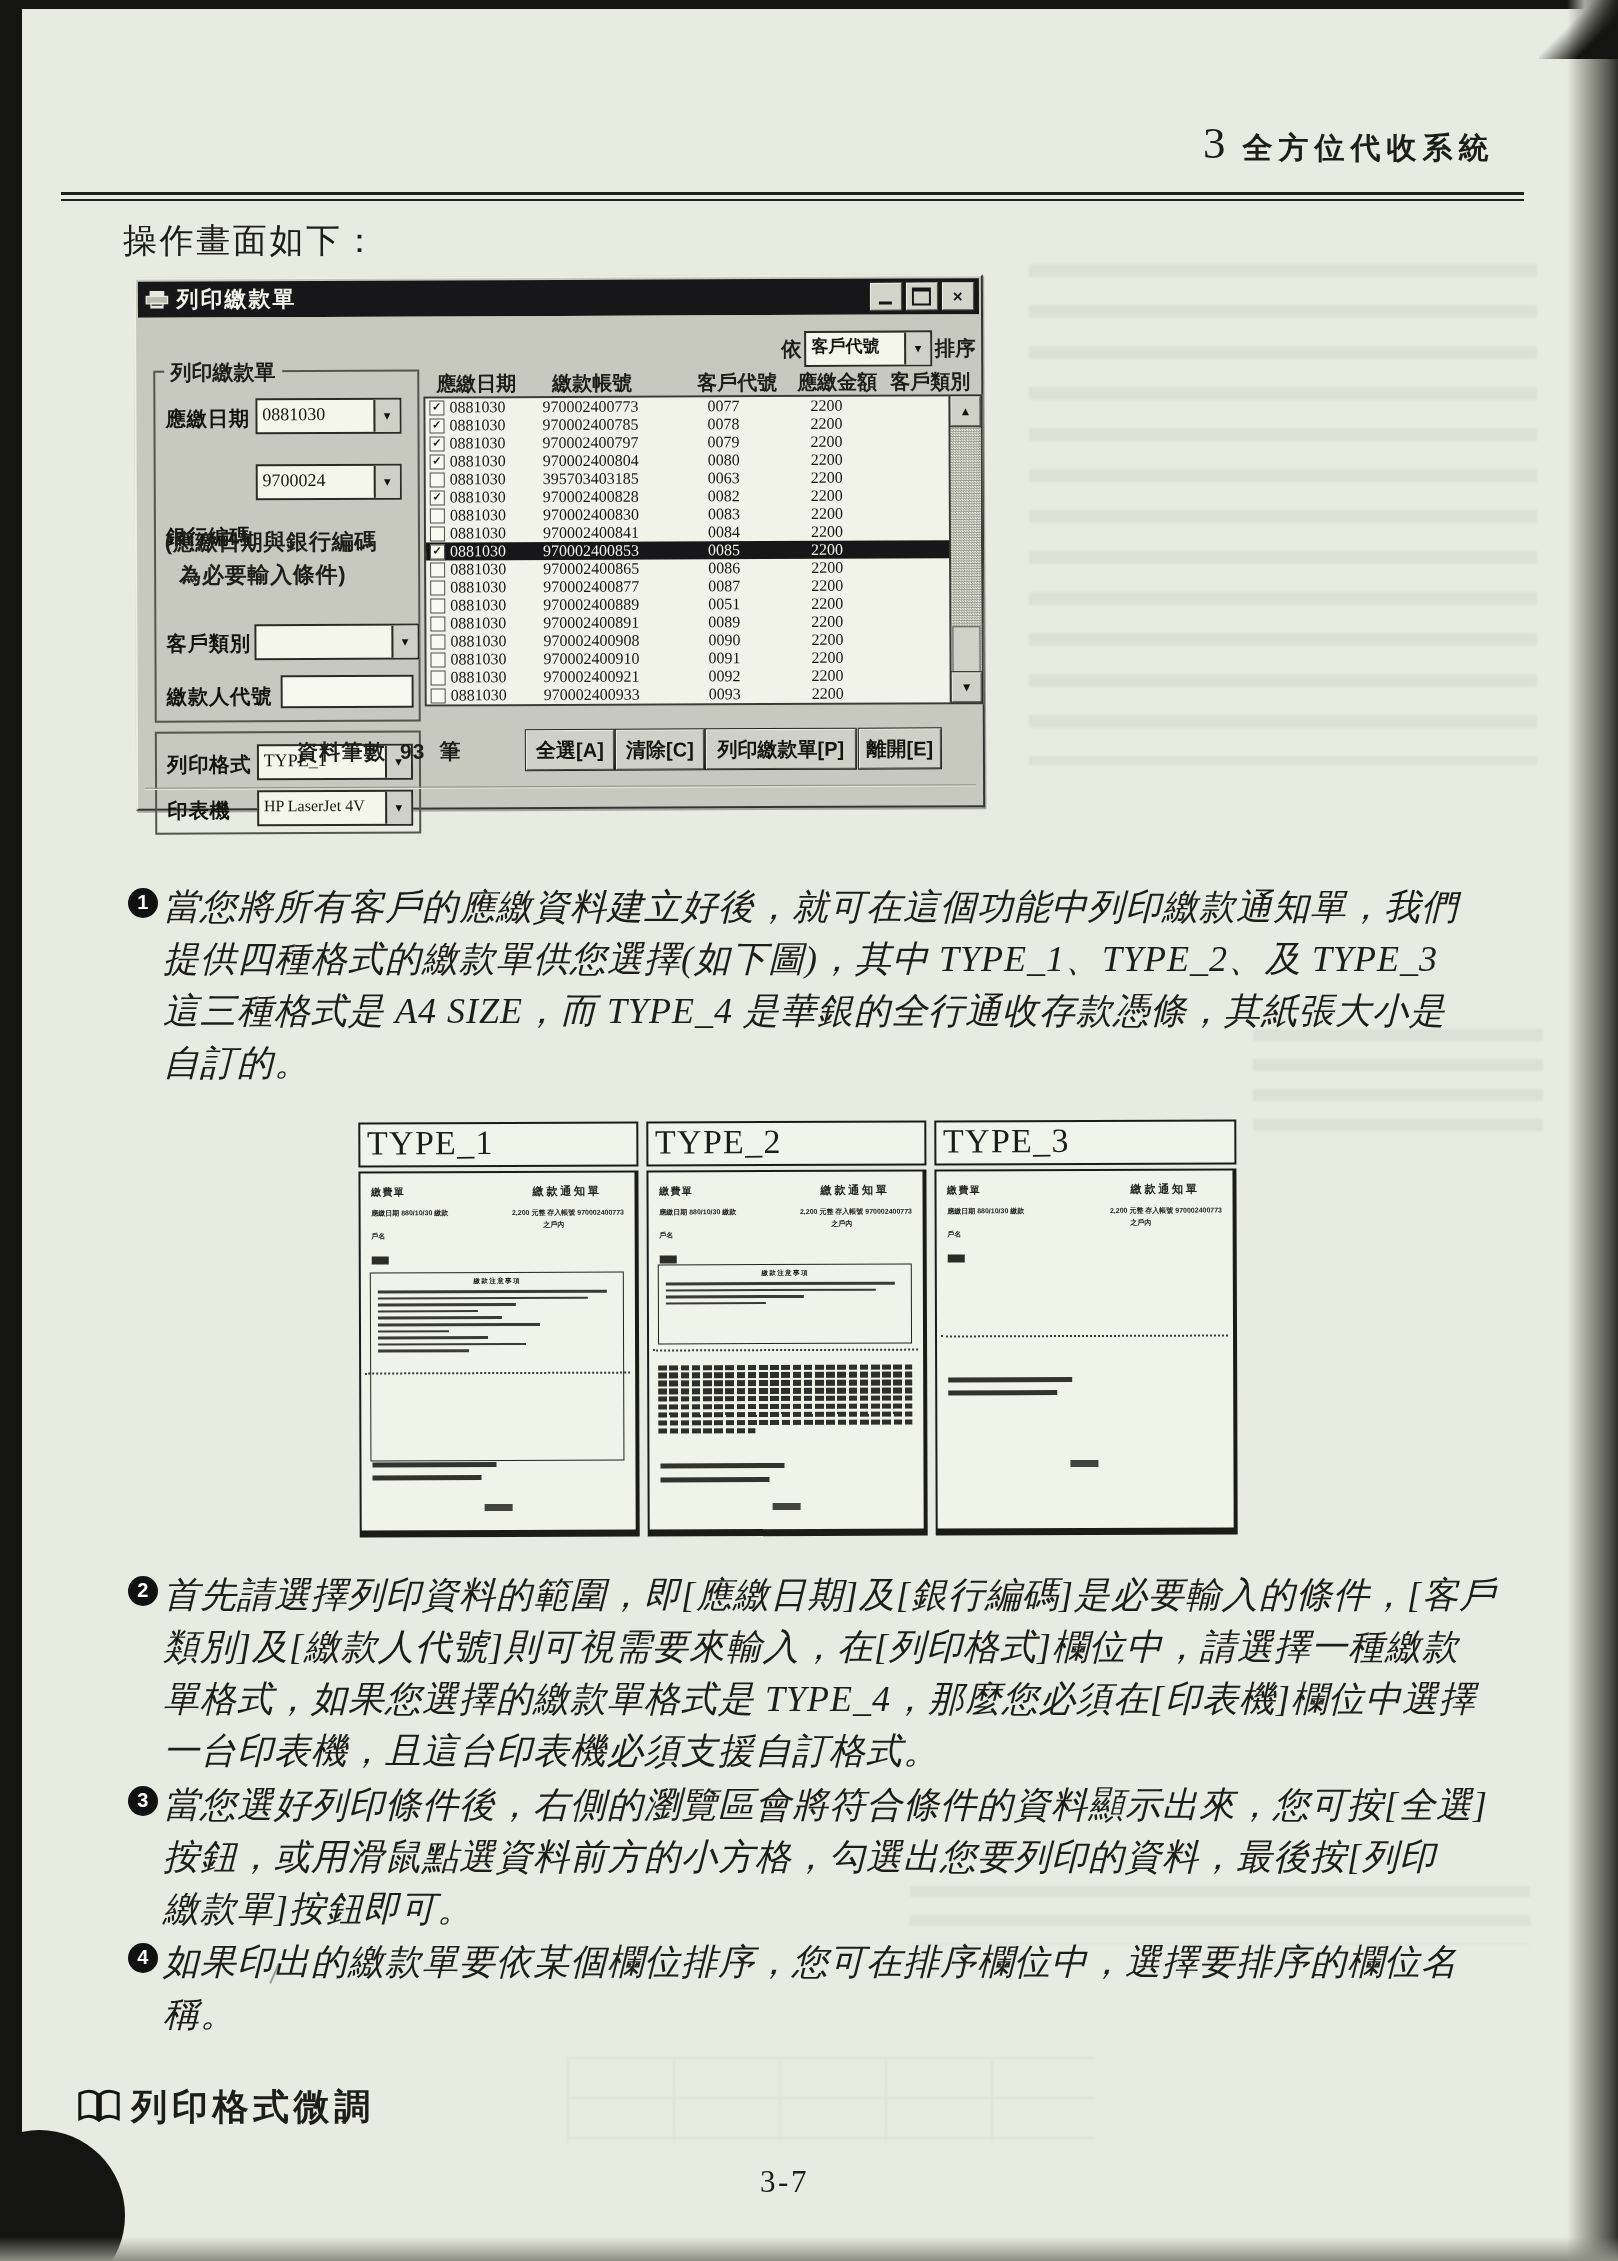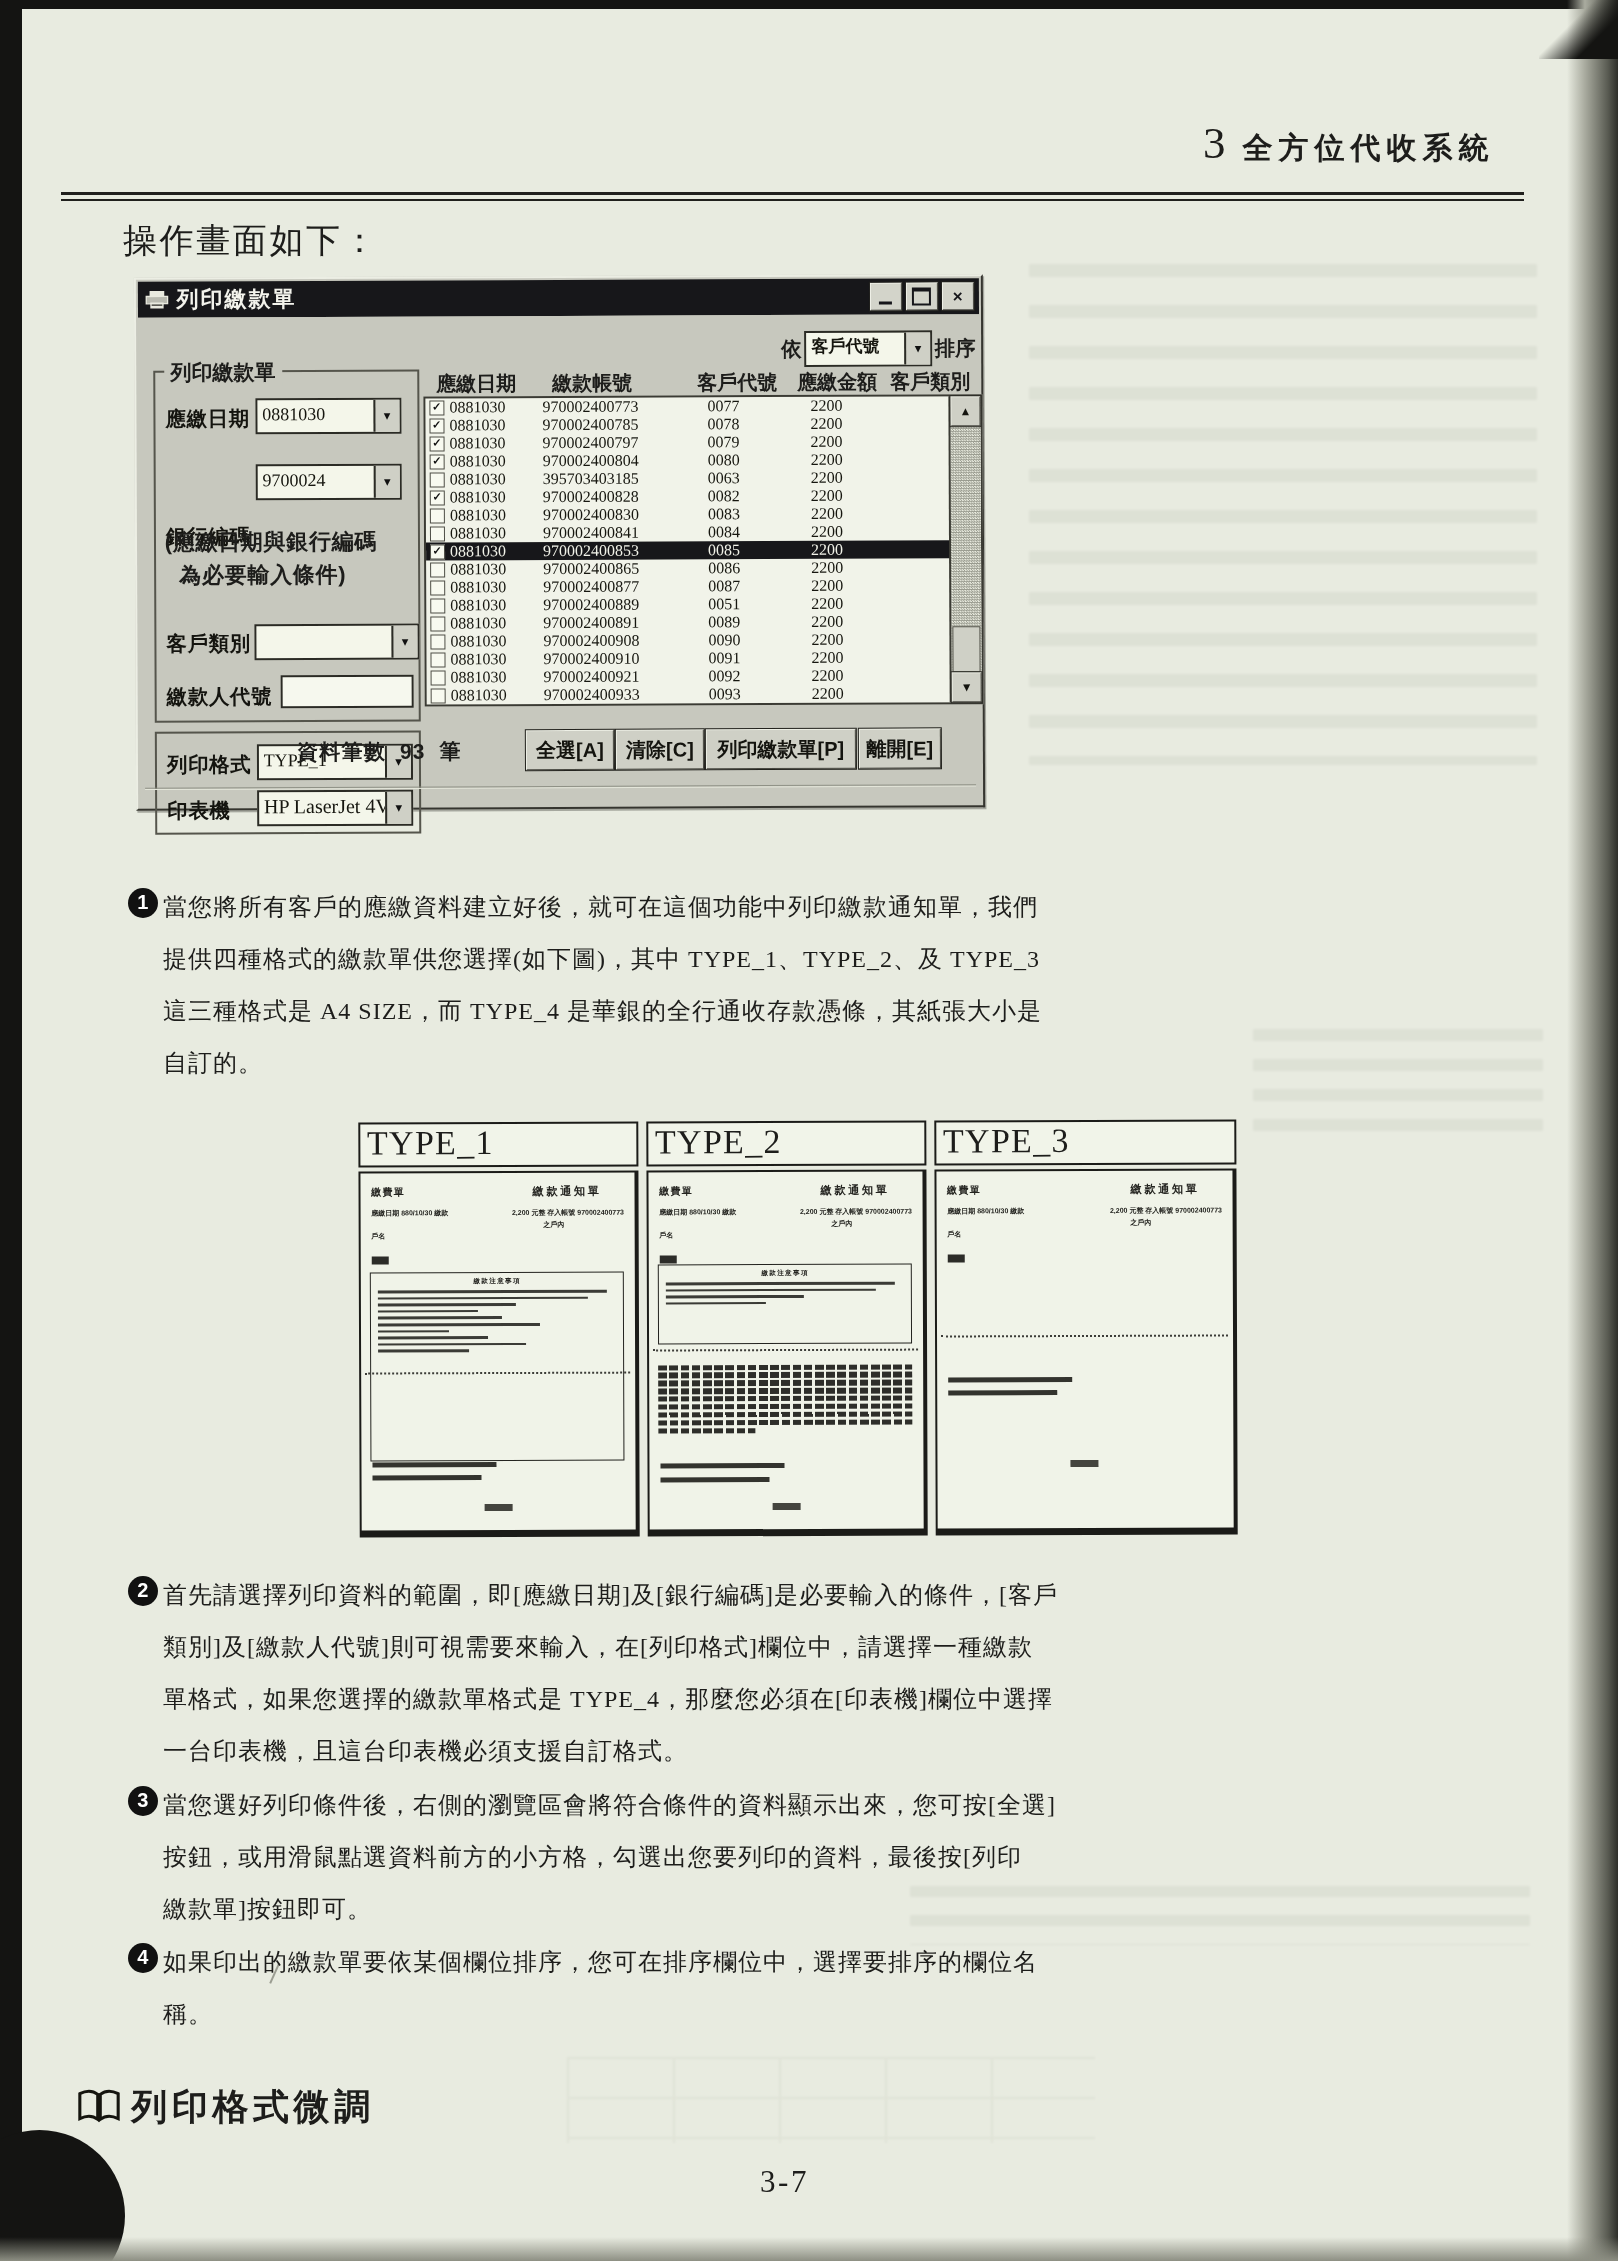--- a/index.html
+++ b/index.html
@@ -84,21 +84,21 @@
   .dbtn{position:absolute;top:0;height:38px;background:#cfd0c6;border:1.3px solid;
       border-color:#eef0e6 #4a4a43 #4a4a43 #eef0e6;outline:1.3px solid #23231e;display:flex;
       align-items:center;justify-content:center;font-size:20px;font-weight:700;color:#14140f;}
   .b-all{left:386px;width:86px;} .b-clr{left:476px;width:86px;}
   .b-prn{left:566px;width:148px;} .b-exit{left:719px;width:80px;}
   .etch{position:absolute;left:5.3px;right:5.3px;top:470px;height:1.3px;background:#8f9186;box-shadow:0 1.3px 0 #e4e6da;}
   
   .step{position:absolute;left:129px;width:1161px;}
   .marker{position:absolute;left:-1.3px;top:6.6px;width:30px;height:30px;border-radius:50%;background:#111;
       color:#fff;font:700 20px "Liberation Sans",sans-serif;display:flex;align-items:center;justify-content:center;}
-  .lines{margin-left:34px;font-size:24px;line-height:52px;letter-spacing:1px;white-space:nowrap;}
+  .lines{margin-left:34px;font-size:36px;line-height:52px;letter-spacing:1px;white-space:nowrap;font-style:italic;}
   .s1{top:881px;} .s2{top:1569px;} .s3{top:1779px;} .s4{top:1936px;}
   
   .figure{position:absolute;left:359px;top:1121px;width:877px;height:415px;display:grid;
       grid-template-columns:280px 280px 302px;column-gap:8px;transform:rotate(-0.2deg);}
   .panel{position:relative;}
   .p-head{height:41px;border:2.6px solid #1b1b18;background:#f1f4e9;font-family:"Liberation Serif",serif;
       font-size:34px;letter-spacing:1.3px;padding-left:6.6px;line-height:38px;}
   .p-body{position:absolute;left:0;top:49px;right:0;bottom:0;border:2px solid #1b1b18;
       border-right-width:4px;border-bottom-width:7.3px;background:#f0f3e8;padding:8px 10.6px;
       font-family:"Liberation Sans",sans-serif;color:#23231f;}
@@ -247,21 +247,21 @@
           <span class="dlabel">列印格式</span>
         </div>
         <span class="combo" style="position:absolute;left:100px;top:10.6px;width:152px;">
           <span class="val">TYPE_1</span>
           <span class="abtn">▼</span>
         </span>
         <div class="frow" style="left:10.6px;top:63px;">
           <span class="dlabel">印表機</span>
         </div>
         <span class="combo" style="position:absolute;left:100px;top:57px;width:152px;">
-          <span class="val" style="font-size:20px;">HP LaserJet 4V</span>
+          <span class="val" style="font-size:16px;">HP LaserJet 4V</span>
           <span class="abtn">▼</span>
         </span>
       </div>
 
       <span class="thead" style="left:298px;">應繳日期</span>
       <span class="thead" style="left:414px;">繳款帳號</span>
       <span class="thead" style="left:559px;">客戶代號</span>
       <span class="thead" style="left:659px;">應繳金額</span>
       <span class="thead" style="left:752px;">客戶類別</span>
 

